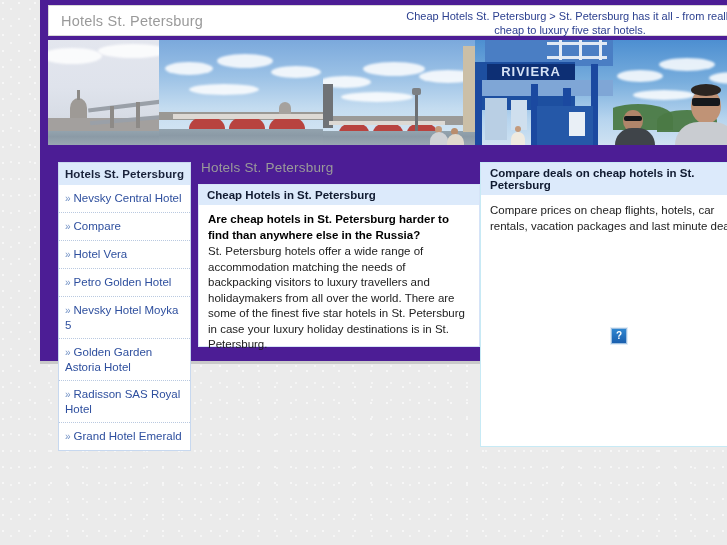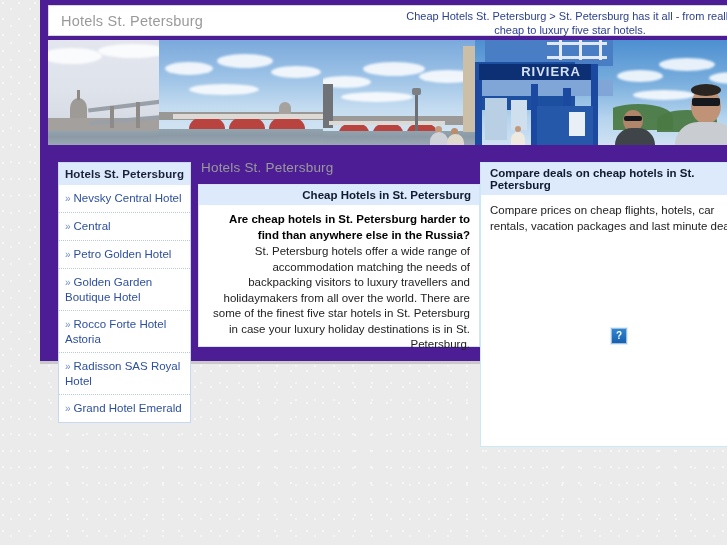--- a/index.html
+++ b/index.html
@@ -250,21 +250,20 @@
     font-size: 13.5px;
     color: #9a9a9a;
     letter-spacing: 0.2px;
     margin: 0 0 9px 3px;
     font-weight: normal;
   }
   .panel {
     border: 1px solid #d6e3f7;
     background: #ffffff;
     box-sizing: border-box;
-    text-align: right;
   }
   .panel-head {
     background: #dceafb;
     font-weight: bold;
     font-size: 11.5px;
     color: #101a30;
     padding: 4px 8px 4px 8px;
   }
   .panel-body {
     padding: 7px 9px 10px 9px;
@@ -403,21 +402,21 @@
 
     <div class="banner-pane p4">
       <div class="sky sky-deep"></div>
       <div class="riviera-roof" style="left:10px; top:0px; width:128px; height:26px;"></div>
       <div class="truss" style="left:72px; top:2px; width:60px; height:3px; background:#dfe8f4;"></div>
       <div class="truss" style="left:72px; top:16px; width:60px; height:3px; background:#dfe8f4;"></div>
       <div class="truss" style="left:84px; top:0px; width:3px; height:20px; background:#e5ecf6;"></div>
       <div class="truss" style="left:104px; top:0px; width:3px; height:20px; background:#e5ecf6;"></div>
       <div class="truss" style="left:124px; top:0px; width:3px; height:20px; background:#e5ecf6;"></div>
       <div class="riviera-wall" style="left:0px; top:22px; width:100px; height:48px;"></div>
-      <div class="riviera-sign" style="left:4px; top:24px; width:88px; height:16px;padding-left:28px;">RIVIERA</div>
+      <div class="riviera-sign" style="left:12px; top:24px; width:88px; height:16px;">RIVIERA</div>
       <div class="riviera-wall" style="left:0px; top:40px; width:138px; height:16px; background:#7fa6d6;"></div>
       <div class="door-glass" style="left:10px; top:58px; width:22px; height:42px;"></div>
       <div class="door-glass" style="left:36px; top:60px; width:16px; height:30px; background:#cfdfee;"></div>
       <div class="riviera-post" style="left:0px; top:40px; width:7px; height:65px;"></div>
       <div class="riviera-post" style="left:56px; top:44px; width:7px; height:61px;"></div>
       <div class="riviera-post" style="left:88px; top:48px; width:8px; height:57px;"></div>
       <div class="riviera-post" style="left:116px; top:24px; width:7px; height:81px;"></div>
       <div class="riviera-wall" style="left:62px; top:66px; width:56px; height:39px; background:#2558a8;"></div>
       <div class="door-glass" style="left:94px; top:72px; width:16px; height:24px; background:#e9eff6;"></div>
       <div class="person-body" style="left:36px; top:92px; width:14px; height:13px; background:#efeae0;"></div>
@@ -442,30 +441,33 @@
     </div>
   </div>
 
   <div class="sidebar">
     <div class="sidebar-head">Hotels St. Petersburg</div>
     <ul class="sidebar-list">
       <li>
           <a class="side-link" href="#"><span class="bullet">»</span><span>Nevsky Central Hotel</span></a>
         </li>
       <li>
-          <a class="side-link" href="#"><span class="bullet">»</span><span>Central</span></a>
+          <a class="side-link" href="#"><span class="bullet">»</span><span>Compare</span></a>
+        </li>
+      <li>
+          <a class="side-link" href="#"><span class="bullet">»</span><span>Hotel Vera</span></a>
         </li>
       <li>
           <a class="side-link" href="#"><span class="bullet">»</span><span>Petro Golden Hotel</span></a>
         </li>
       <li>
-          <a class="side-link" href="#"><span class="bullet">»</span><span>Golden Garden Boutique Hotel</span></a>
-        </li>
-      <li>
-          <a class="side-link" href="#"><span class="bullet">»</span><span>Rocco Forte Hotel Astoria</span></a>
+          <a class="side-link" href="#"><span class="bullet">»</span><span>Nevsky Hotel Moyka 5</span></a>
+        </li>
+      <li>
+          <a class="side-link" href="#"><span class="bullet">»</span><span>Golden Garden Astoria Hotel</span></a>
         </li>
       <li>
           <a class="side-link" href="#"><span class="bullet">»</span><span>Radisson SAS Royal Hotel</span></a>
         </li>
       <li>
           <a class="side-link" href="#"><span class="bullet">»</span><span>Grand Hotel Emerald</span></a>
         </li>
     </ul>
   </div>
 

